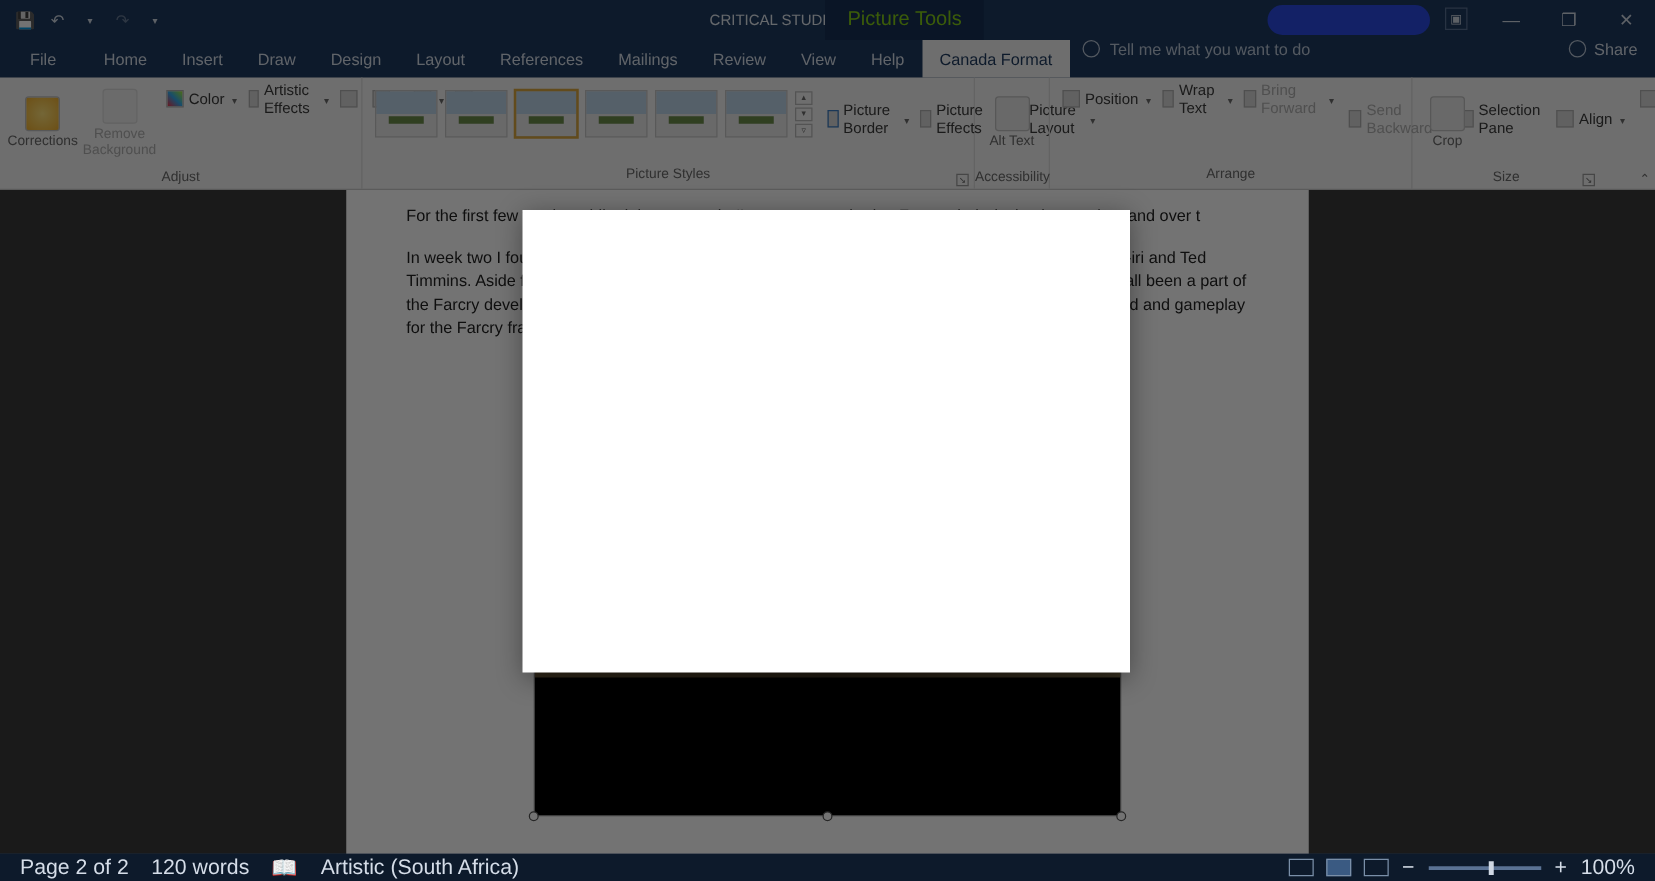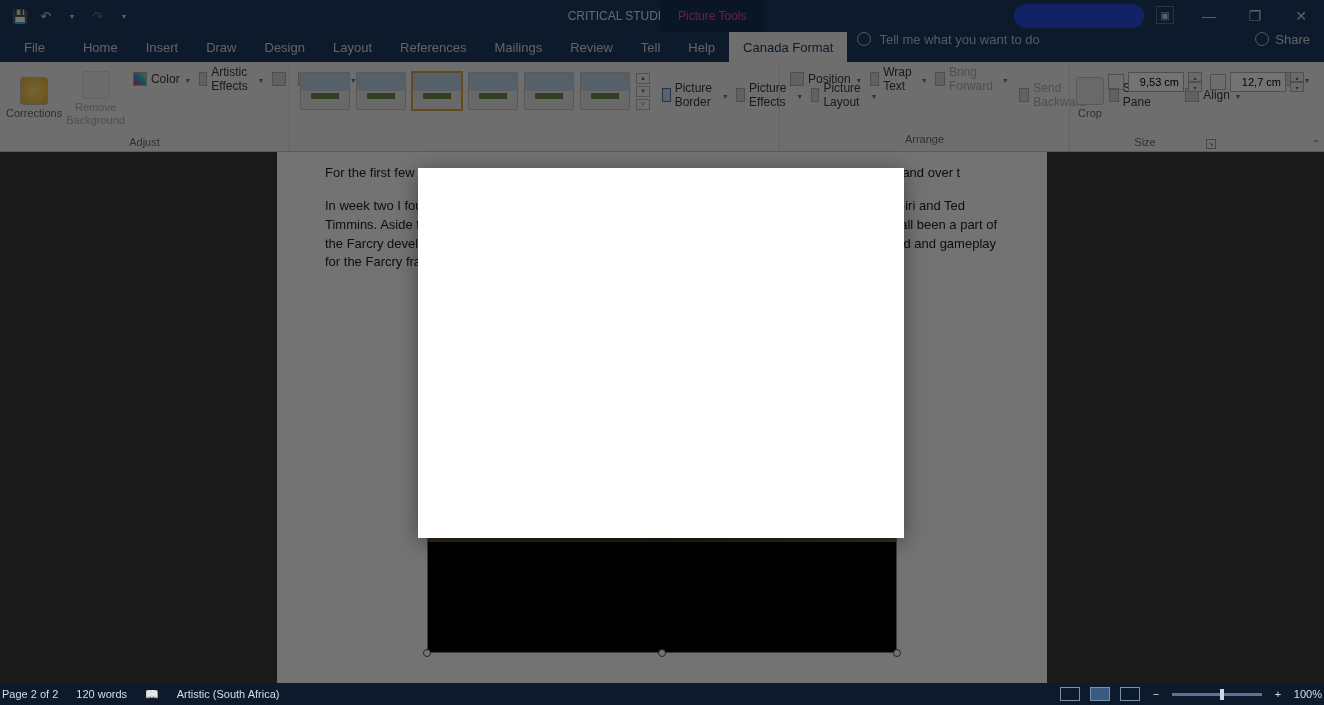--- a/index.html
+++ b/index.html
@@ -6,21 +6,21 @@
 body { width: 1324px; height: 705px; overflow: hidden; background: #1e3a5f; position: relative; }
 
 
 .titlebar { height: 32px; background: #1e3a5f; display: flex; align-items: center; color: #cfd8e3; font-size: 12px; position: relative; }
 .titlebar .qat { display: flex; align-items: center; gap: 10px; padding-left: 12px; }
 .titlebar .qat .qicon { width: 16px; height: 16px; display: flex; align-items: center; justify-content: center; color: #cfd8e3; font-size: 13px; }
 .titlebar .title { position: absolute; left: 50%; transform: translateX(-50%); display: flex; gap: 6px; }
 .titlebar .title .docname { color: #e0e6ee; }
 .titlebar .title .sep { color: #8fa3bc; }
 .titlebar .title .app { color: #cfd8e3; }
-.titlebar .tooltab { position: absolute; left: 660px; top: 0; height: 32px; padding: 0 18px; background: #173055; color: #ec4899; display: flex; align-items: center; font-size: 12px; }
+.titlebar .tooltab { position: absolute; left: 660px; top: 0; height: 32px; padding: 0 18px; background: #173055; color: #84cc16; display: flex; align-items: center; font-size: 16px; }
 .titlebar .wincontrols { position: absolute; right: 0; top: 0; display: flex; }
 .titlebar .wincontrols div { width: 46px; height: 32px; display: flex; align-items: center; justify-content: center; color: #cfd8e3; font-size: 14px; }
 .titlebar .ribbonopts { position: absolute; right: 150px; top: 6px; width: 18px; height: 18px; border: 1px solid #5a7294; color: #cfd8e3; font-size: 10px; display: flex; align-items: center; justify-content: center; }
 .scribble { position: absolute; right: 180px; top: 4px; width: 130px; height: 24px; background: #2a4ae2; border-radius: 12px; }
 
 
 .tabs { height: 30px; background: #1e3a5f; display: flex; align-items: stretch; padding-left: 10px; font-size: 13px; color: #d5dde8; }
 .tabs .tab { padding: 0 14px; display: flex; align-items: center; cursor: pointer; }
 .tabs .tab.active { background: #f3f3f3; color: #1e3a5f; }
 .tabs .spacer { flex: 0 0 10px; }
@@ -72,21 +72,21 @@
 .imgsel { width:468px; height:180px; background:#000; margin:200px auto 0 auto; position:relative; outline:1px solid #888; }
 .imgsel .gamestrip { position:absolute; left:0; right:0; top:0; height:70px; background:linear-gradient(90deg,#6b5a3a,#4a3c28,#7a6a48); }
 .imgsel .gamestrip::after { content:""; position:absolute; right:20px; top:20px; width:160px; height:12px; background:#3a322a; border-radius:6px; }
 .handle { width:8px; height:8px; border:1px solid #555; background:#fff; position:absolute; border-radius:50%; }
 .h-bl { left:-5px; bottom:-5px; } .h-bm { left:50%; bottom:-5px; margin-left:-4px; } .h-br { right:-5px; bottom:-5px; }
 
 
 .modal { position:absolute; left:418px; top:168px; width:486px; height:370px; background:#fff; z-index:30; box-shadow:0 4px 20px rgba(0,0,0,0.4); }
 
 
-.statusbar { position:absolute; left:0; right:0; bottom:0; height:22px; background:#1e3a5f; color:#d5dde8; font-size:11px; display:flex; align-items:center; padding:0 2px; gap:18px; }
+.statusbar { position:absolute; left:0; right:0; bottom:0; height:22px; background:#1e3a5f; color:#d5dde8; font-size:17px; display:flex; align-items:center; padding:0 16px; gap:18px; }
 .statusbar .dim2 { position:absolute; inset:0; background:rgba(0,0,0,0.55); }
 .statusbar > * { position:relative; z-index:1; }
 .statusbar .right { margin-left:auto; display:flex; align-items:center; gap:10px; }
 .viewbtn { width:20px; height:14px; border:1px solid #7a8fa8; }
 .viewbtn.active { background:#3a5a82; }
 .zslider { width:90px; height:3px; background:#5a7294; position:relative; }
 .zslider .zthumb { position:absolute; left:48px; top:-4px; width:4px; height:11px; background:#cfd8e3; }
 .zbtn { width:12px; text-align:center; }
 </style>
 </head>
@@ -119,21 +119,21 @@
   <div class="tab">File</div>
   <div class="spacer"></div>
   <div class="tab">Home</div>
   <div class="tab">Insert</div>
   <div class="tab">Draw</div>
   <div class="tab">Design</div>
   <div class="tab">Layout</div>
   <div class="tab">References</div>
   <div class="tab">Mailings</div>
   <div class="tab">Review</div>
-  <div class="tab">Tell</div>
+  <div class="tab">View</div>
   <div class="tab">Help</div>
   <div class="tab active">Canada Format</div>
   <div class="tellme">
     <div class="bulb"></div>
     <span>Tell me what you want to do</span>
   </div>
   <div class="share">
     <div class="sicon"></div>
     <span>Share</span>
   </div>
@@ -210,22 +210,32 @@
             <span>Picture Effects</span>
             <span class="dd"></span>
           </div>
         <div class="smallbtn">
             <div class="sicon"></div>
             <span>Picture Layout</span>
             <span class="dd"></span>
           </div>
       </div>
     </div>
-  </div>
-
+    <div class="label"><span>Picture Styles</span><div class="launcher">↘</div></div>
+  </div>
+
+  <div class="group" style="width:60px;">
+    <div class="body">
+      <div class="bigbtn" style="width:52px;">
+        <div class="bicon"></div>
+        <span>Alt Text</span>
+      </div>
+    </div>
+    <div class="label">Accessibility</div>
+  </div>
 
   <div class="group" style="width:290px;">
     <div class="body">
       <div class="col" style="margin-top:2px;">
         <div class="smallbtn">
             <div class="sicon"></div>
             <span>Position</span>
             <span class="dd"></span>
           </div>
         <div class="smallbtn">
@@ -267,38 +277,20 @@
       </div>
     </div>
     <div class="label">Arrange</div>
   </div>
 
   <div class="group" style="width:150px; border-right:none;">
     <div class="body">
       <div class="bigbtn" style="width:44px;">
         <div class="bicon"></div>
         <span>Crop</span>
-      </div>
-      <div class="col" style="gap:8px; margin-top:6px;">
-        <div class="sizebox">
-          <div class="sicon"></div>
-          <input value="9,53 cm" style="">
-          <div class="spin">
-              <div>▴</div>
-              <div>▾</div>
-            </div>
-        </div>
-        <div class="sizebox">
-          <div class="sicon"></div>
-          <input value="12,7 cm" style="">
-          <div class="spin">
-              <div>▴</div>
-              <div>▾</div>
-            </div>
-        </div>
       </div>
     </div>
     <div class="label"><span>Size</span><div class="launcher">↘</div></div>
   </div>
   <div class="collapse">⌃</div>
 </div>
 
 <div class="dim-top"></div>
 
 <div class="docarea">

